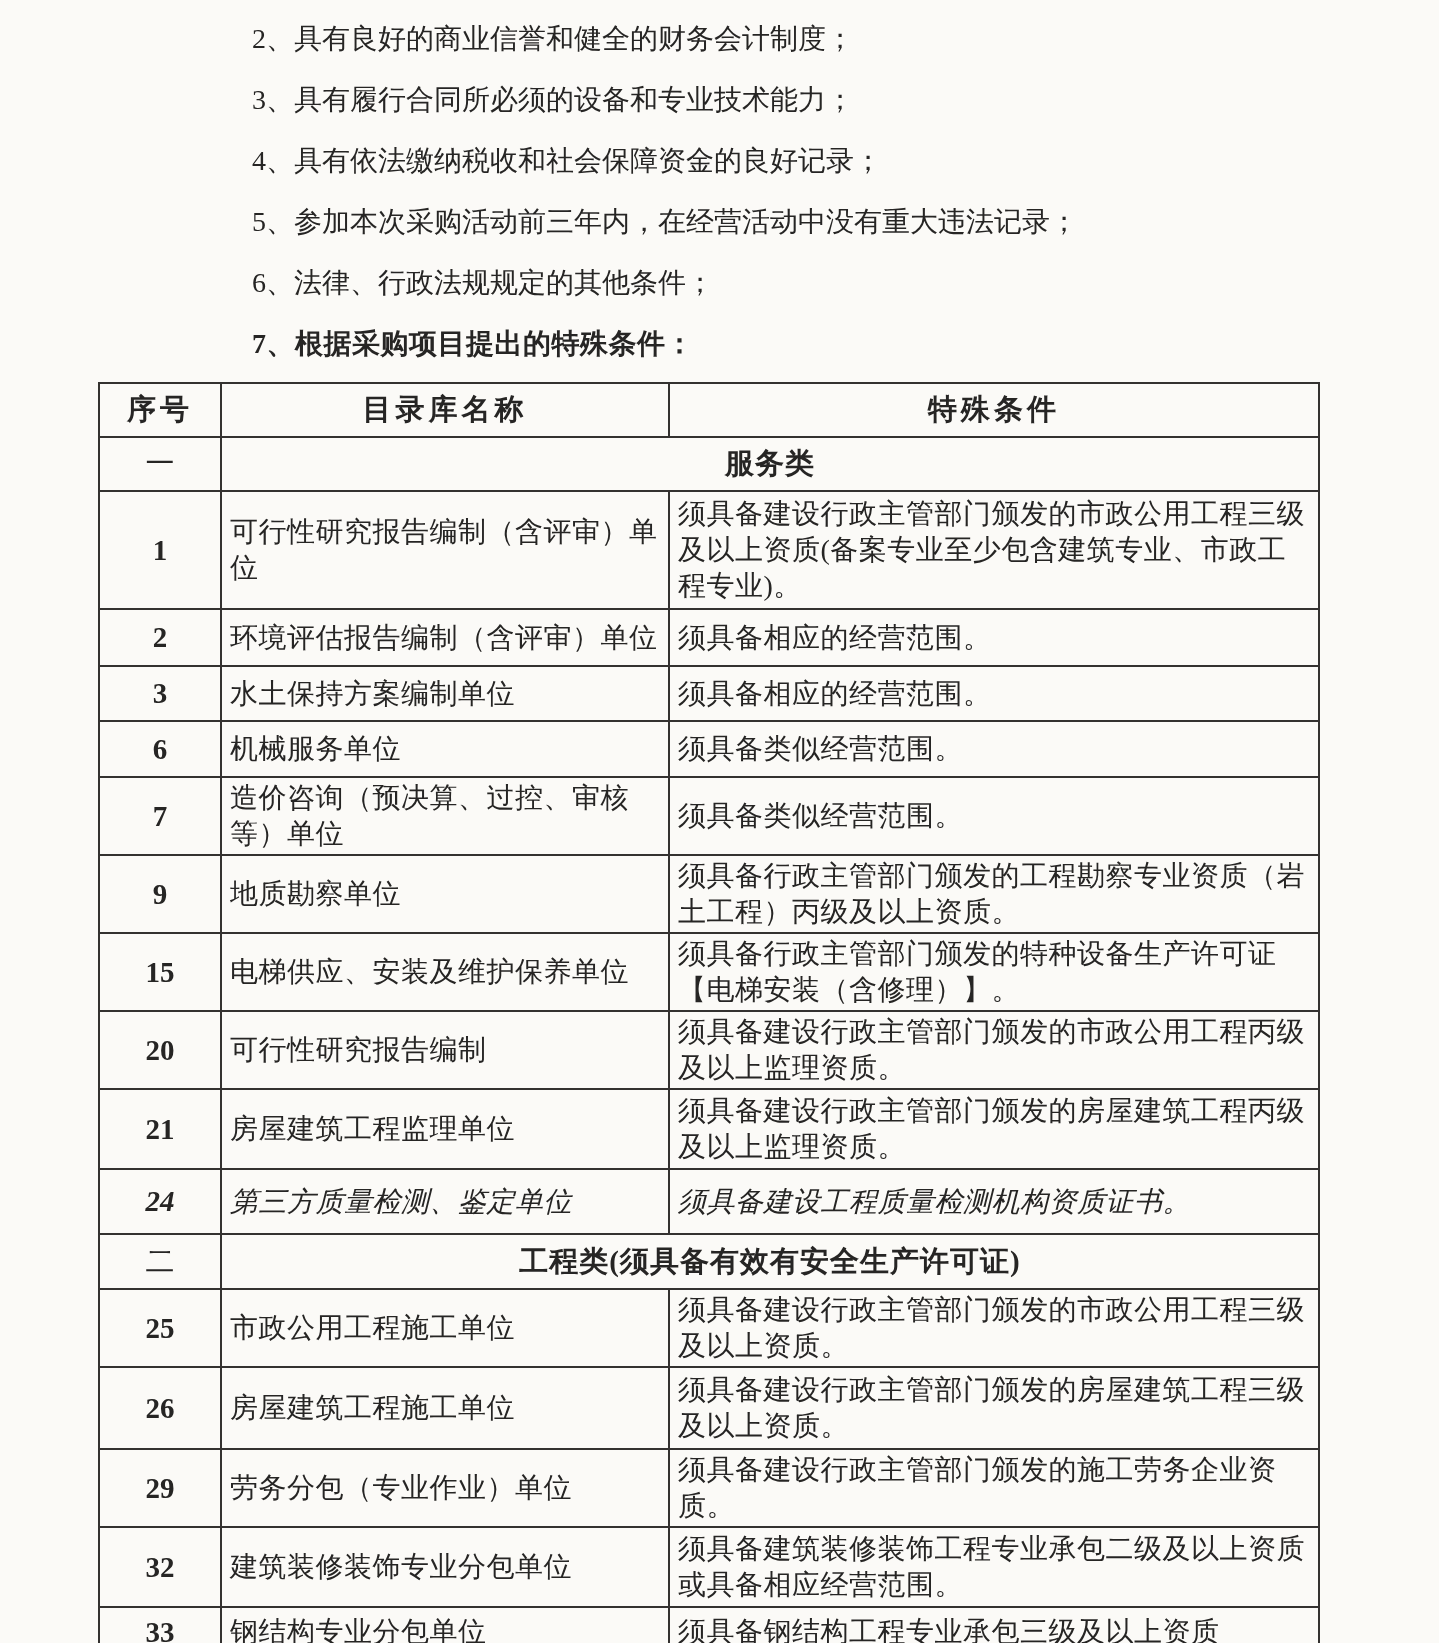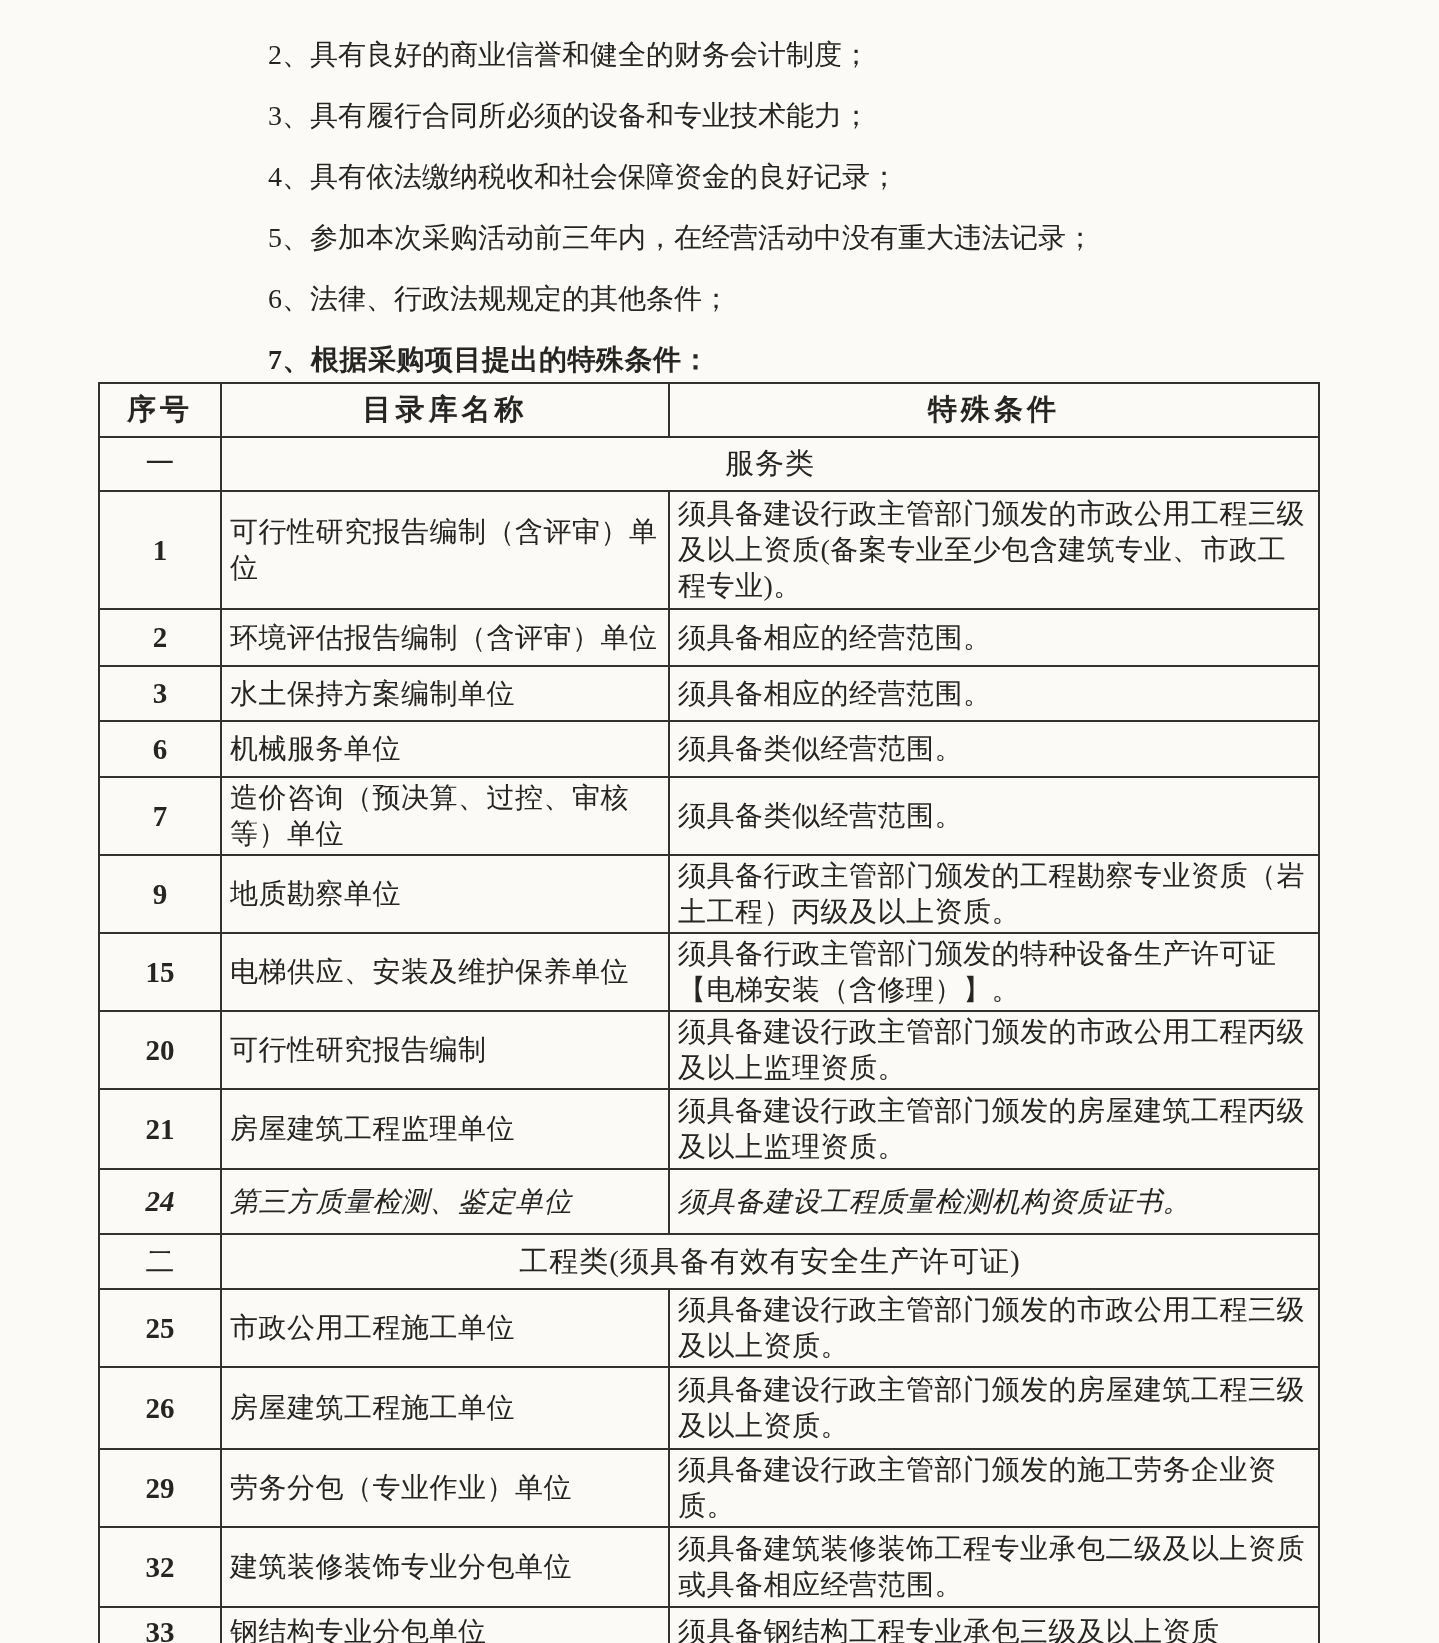--- a/index.html
+++ b/index.html
@@ -17,21 +17,21 @@
     inset: 0;
   }
   
   .intro {
     position: absolute;
     top: 24px;
     left: 252px;
     right: 20px;
   }
   .intro p {
-    margin: 16px;
+    margin: 0;
     font-size: 28px;
     line-height: 30px;
     height: 30px;
     white-space: nowrap;
     letter-spacing: 0px;
   }
   .intro p + p { margin-top: 31px; }
   .intro p.heading {
     font-weight: bold;
     letter-spacing: 0.5px;
@@ -75,21 +75,21 @@
     padding-right: 4px;
   }
   td.cond {
     line-height: 36px;
     letter-spacing: 0.5px;
     padding-left: 9px;
     padding-right: 6px;
   }
   td.section-label {
     text-align: center;
-    font-weight: normal;
+    font-weight: bold;
     font-size: 29px;
     letter-spacing: 1px;
   }
 </style>
 </head>
 <body>
 
 <div class="page">
 
   <div class="intro">

